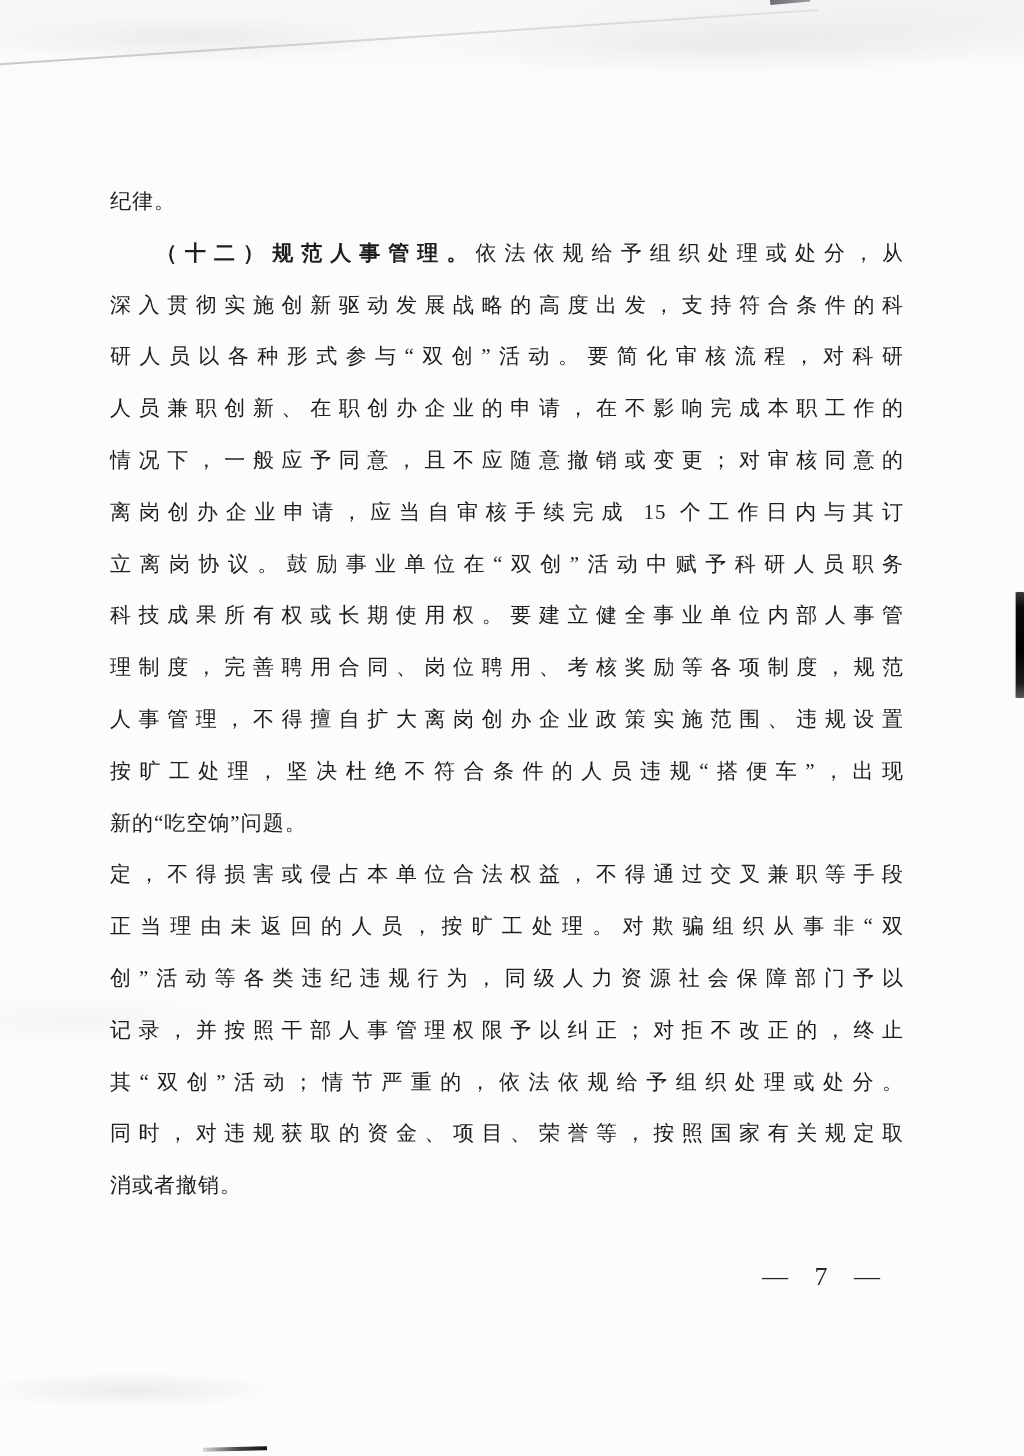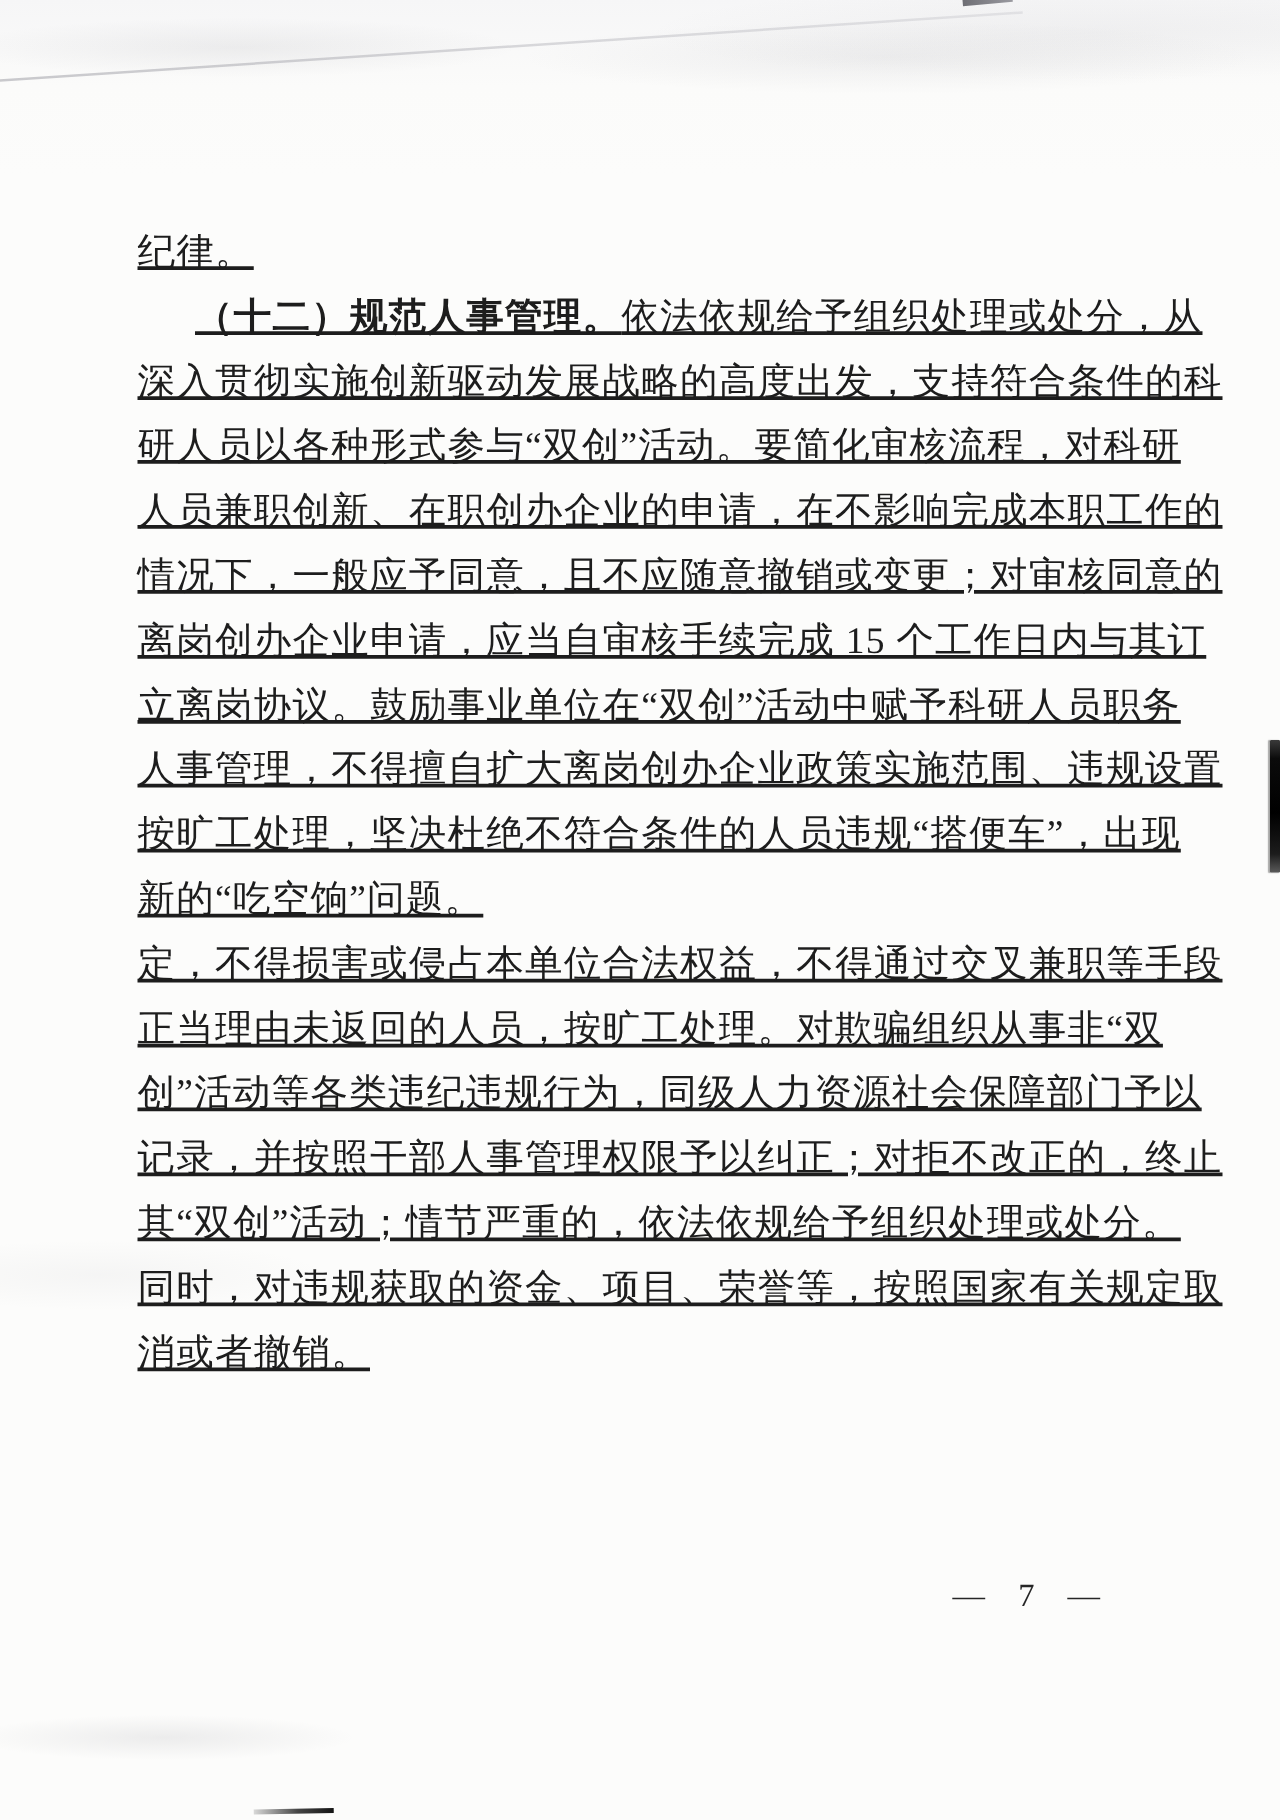--- a/index.html
+++ b/index.html
@@ -75,25 +75,24 @@
   }
   .text-block {
     position: absolute;
     left: 110px;
     top: 176px;
     width: 794px;
   }
   .line {
     height: 51.8px;
     line-height: 51.8px;
-    font-size: 30px;
+    font-size: 21px;
     color: var(--ink);
     white-space: nowrap;
     letter-spacing: 1px;
-    text-decoration: underline;
   }
   .line.just {
     text-align: justify;
     text-align-last: justify;
   }
   .line.indent {
     padding-left: 46px;
   }
   .bold {
     font-weight: bold;
@@ -121,20 +120,22 @@
 
   <div class="text-block">
       <div class="line"><span>纪律。</span></div>
       <div class="line just indent"><span class="bold">（十二）规范人事管理。</span><span>依法依规给予组织处理或处分，从</span></div>
       <div class="line just"><span>深入贯彻实施创新驱动发展战略的高度出发，支持符合条件的科</span></div>
       <div class="line just"><span>研人员以各种形式参与“双创”活动。要简化审核流程，对科研</span></div>
       <div class="line just"><span>人员兼职创新、在职创办企业的申请，在不影响完成本职工作的</span></div>
       <div class="line just"><span>情况下，一般应予同意，且不应随意撤销或变更；对审核同意的</span></div>
       <div class="line just"><span>离岗创办企业申请，应当自审核手续完成 15 个工作日内与其订</span></div>
       <div class="line just"><span>立离岗协议。鼓励事业单位在“双创”活动中赋予科研人员职务</span></div>
+      <div class="line just"><span>科技成果所有权或长期使用权。要建立健全事业单位内部人事管</span></div>
+      <div class="line just"><span>理制度，完善聘用合同、岗位聘用、考核奖励等各项制度，规范</span></div>
       <div class="line just"><span>人事管理，不得擅自扩大离岗创办企业政策实施范围、违规设置</span></div>
       <div class="line just"><span>按旷工处理，坚决杜绝不符合条件的人员违规“搭便车”，出现</span></div>
       <div class="line"><span>新的“吃空饷”问题。</span></div>
       <div class="line just"><span>定，不得损害或侵占本单位合法权益，不得通过交叉兼职等手段</span></div>
       <div class="line just"><span>正当理由未返回的人员，按旷工处理。对欺骗组织从事非“双</span></div>
       <div class="line just"><span>创”活动等各类违纪违规行为，同级人力资源社会保障部门予以</span></div>
       <div class="line just"><span>记录，并按照干部人事管理权限予以纠正；对拒不改正的，终止</span></div>
       <div class="line just"><span>其“双创”活动；情节严重的，依法依规给予组织处理或处分。</span></div>
       <div class="line just"><span>同时，对违规获取的资金、项目、荣誉等，按照国家有关规定取</span></div>
       <div class="line"><span>消或者撤销。</span></div>

